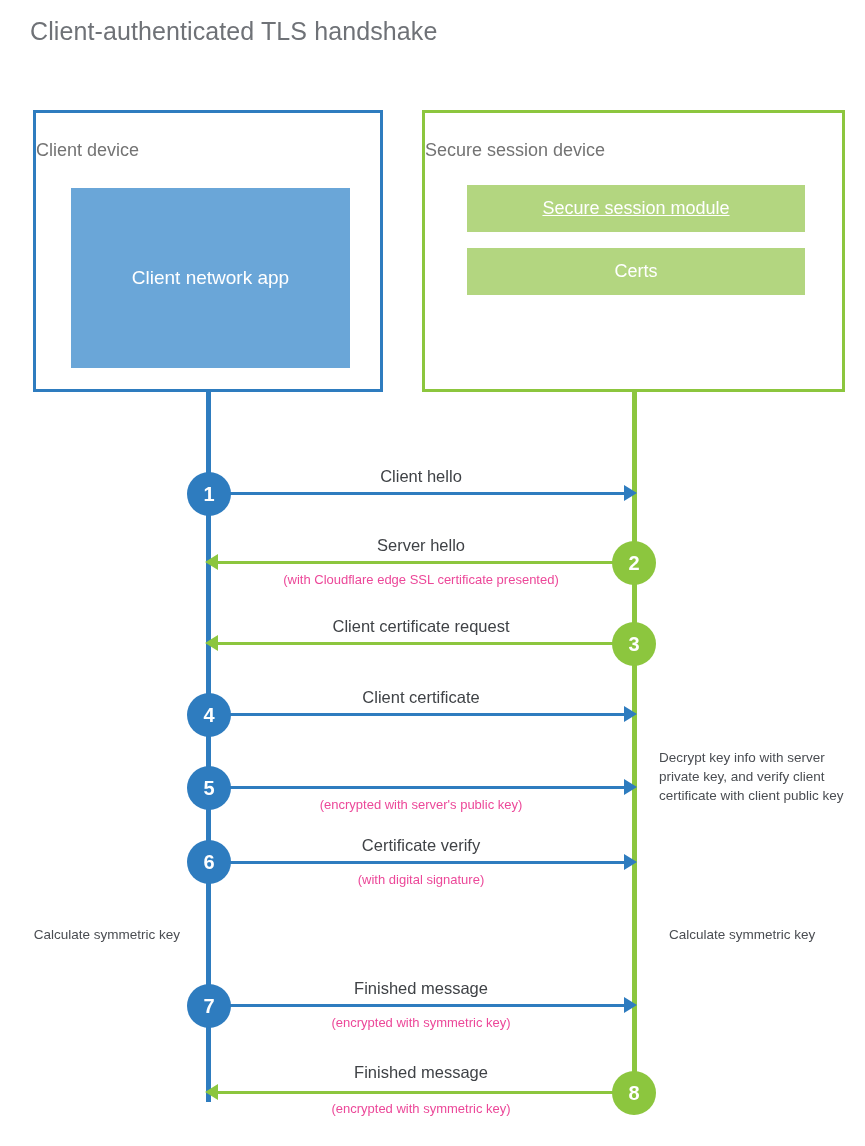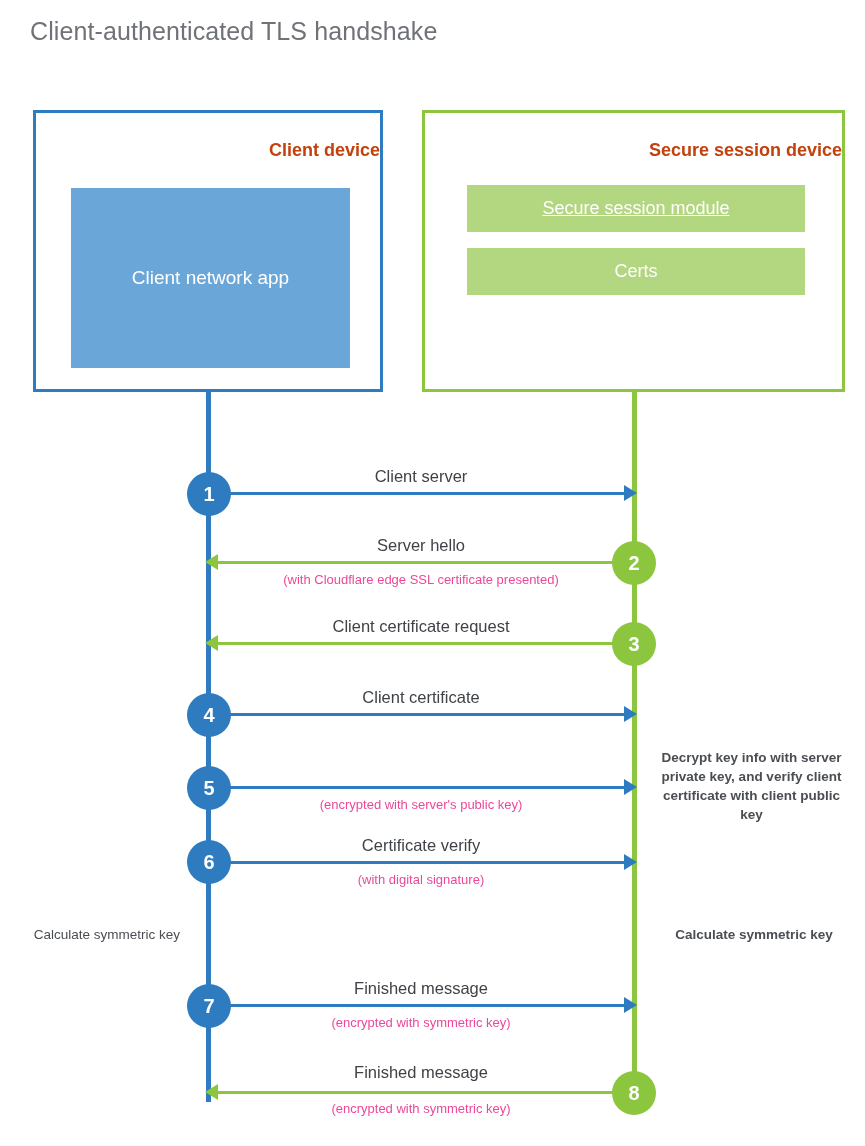--- a/index.html
+++ b/index.html
@@ -15,22 +15,22 @@
     position:absolute;left:30px;top:17px;
     font-size:25px;font-weight:400;color:#6f7277;letter-spacing:.1px;
     white-space:nowrap;
   }
 
   
   .actor-box{position:absolute;background:#ffffff;box-sizing:border-box;}
   .actor-box.client{left:33px;top:110px;width:350px;height:282px;border:3px solid #2e7cbf;}
   .actor-box.server{left:422px;top:110px;width:423px;height:282px;border:3px solid #8cc63e;}
   .actor-title{
-    position:absolute;left:0;right:0;top:27px;text-align:right;
-    font-size:18px;font-weight:bold;color:#c2410c;
+    position:absolute;left:0;right:0;top:27px;text-align:left;
+    font-size:18px;font-weight:normal;color:#737373;
   }
   
   .app-block{
     position:absolute;left:35px;top:75px;width:279px;height:180px;
     background:#6aa6d8;color:#ffffff;font-size:19px;font-weight:400;
     display:flex;align-items:center;justify-content:center;text-align:center;
     line-height:1.3;box-sizing:border-box;
   }
   
   .srv-bar{
@@ -68,21 +68,21 @@
     position:absolute;width:44px;height:44px;border-radius:50%;
     display:flex;align-items:center;justify-content:center;
     color:#ffffff;font-size:20px;font-weight:bold;
   }
   .step-circle.blue{background:#2e7cbf;}
   .step-circle.green{background:#8cc63e;}
 
   
   .note{position:absolute;font-size:13.5px;color:#4a4d52;line-height:1.42;}
   .note.right-align{text-align:right;}
-  .note.left-align{text-align:center;font-weight:bold;}
+  .note.left-align{text-align:left;}
 </style>
 </head>
 <body>
 
 <div id="stage">
 
   <div class="title">Client-authenticated TLS handshake</div>
 
   <div class="actor-box client">
     <div class="actor-title">Client device</div>
@@ -91,21 +91,21 @@
 
   <div class="actor-box server">
     <div class="actor-title">Secure session device</div>
     <div class="srv-bar b0">Secure session module</div>
     <div class="srv-bar b1">Certs</div>
   </div>
 
   <div class="lifeline client"></div>
   <div class="lifeline server"></div>
 
-  <div class="msg-label" style="left:209px;top:467px;width:424px;">Client server</div>
+  <div class="msg-label" style="left:209px;top:467px;width:424px;">Client hello</div>
   <div class="arrow-line blue" style="left:209px;top:492px;width:415px;"></div>
   <div class="arrow-head blue right" style="left:624px;top:485px;"></div>
   <div class="step-circle blue" style="left:187px;top:472px;">1</div>
 
   <div class="msg-label" style="left:209px;top:536px;width:424px;">Server hello</div>
   <div class="arrow-line green" style="left:218px;top:561px;width:416px;"></div>
   <div class="arrow-head green left" style="left:205px;top:554px;"></div>
   <div class="msg-sub" style="left:209px;top:572px;width:424px;">(with Cloudflare edge SSL certificate presented)</div>
   <div class="step-circle green" style="left:612px;top:541px;">2</div>
 

